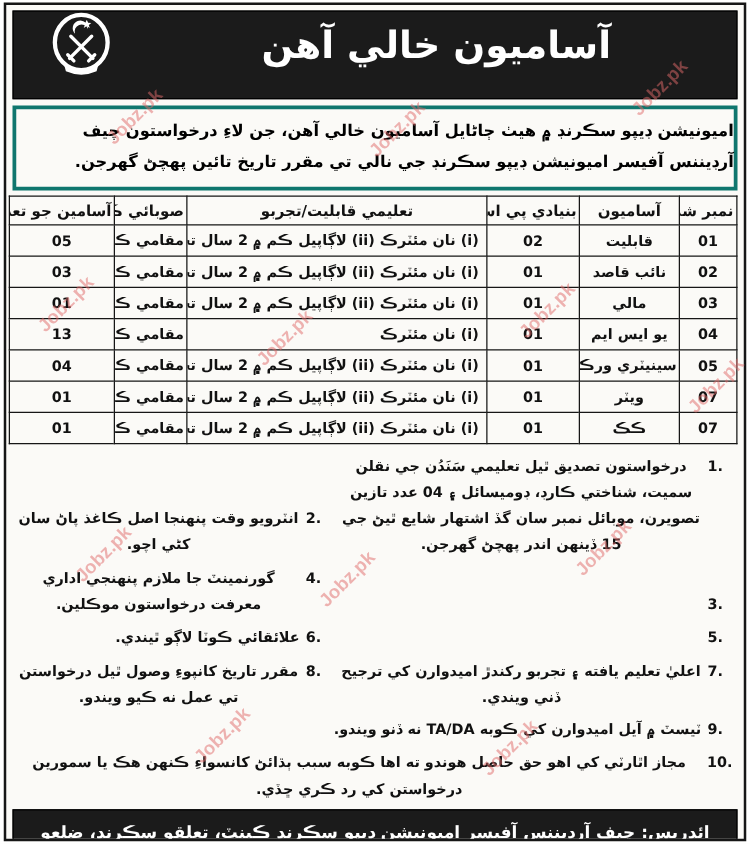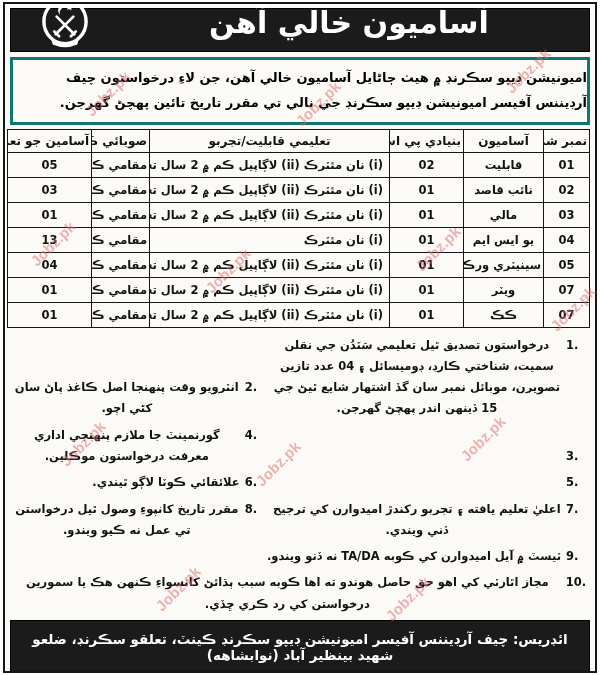--- a/index.html
+++ b/index.html
@@ -11,22 +11,22 @@
   }
   .ad-frame{
     position:absolute; top:2px; left:3px; right:3px; bottom:2px;
     border:2px solid #161616;
     background:#fbfaf7;
     padding:4px 5px;
     overflow:hidden;
   }
   
   .header-bar{
-    background:#1b1b1b; height:44px;
-    display:flex; flex-direction:row; align-items:flex-end;
+    background:#1b1b1b; height:71px;
+    display:flex; flex-direction:row; align-items:flex-start;
     position:relative; border:1px solid #000;
   }
   .header-title{
     flex:1; color:#ffffff; font-weight:bold; font-size:30px;
     text-align:center; line-height:56px; padding-right:10px;
     letter-spacing:1px;
   }
   .header-logo{ width:108px; height:54px; display:flex; align-items:center; justify-content:center; color:#ffffff; }
   .header-logo svg{ width:62px; height:54px; }
   

